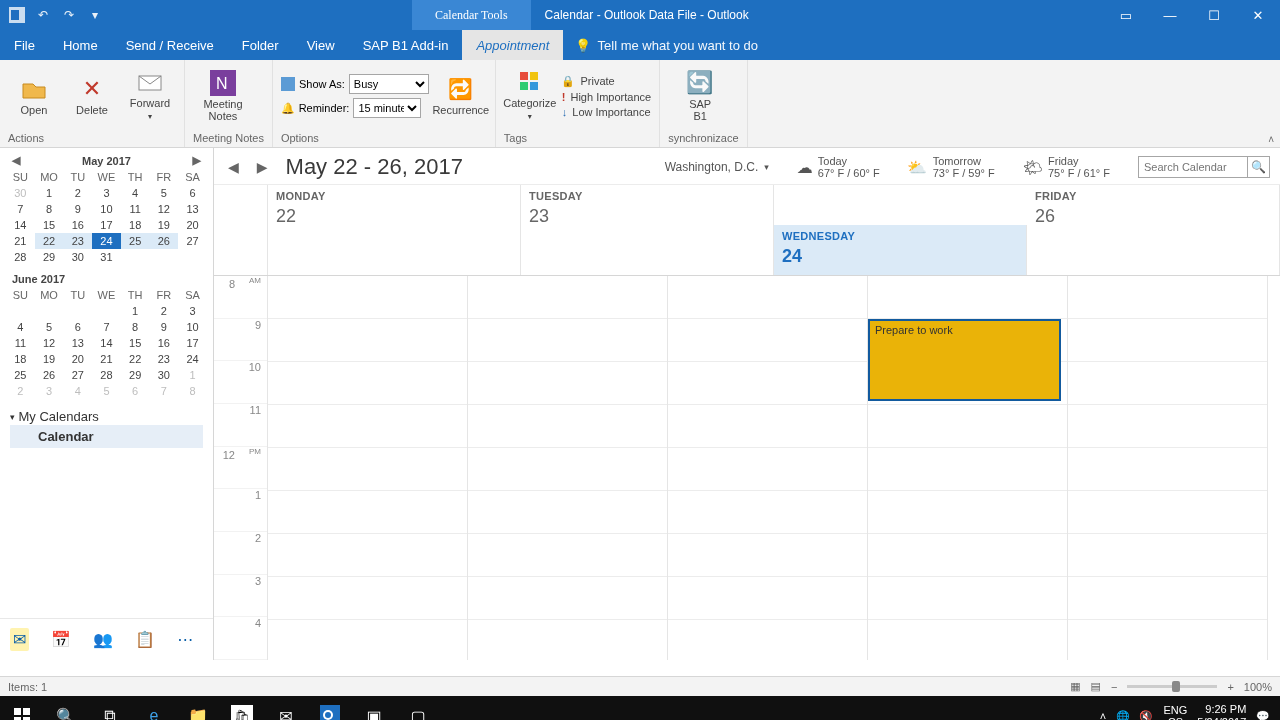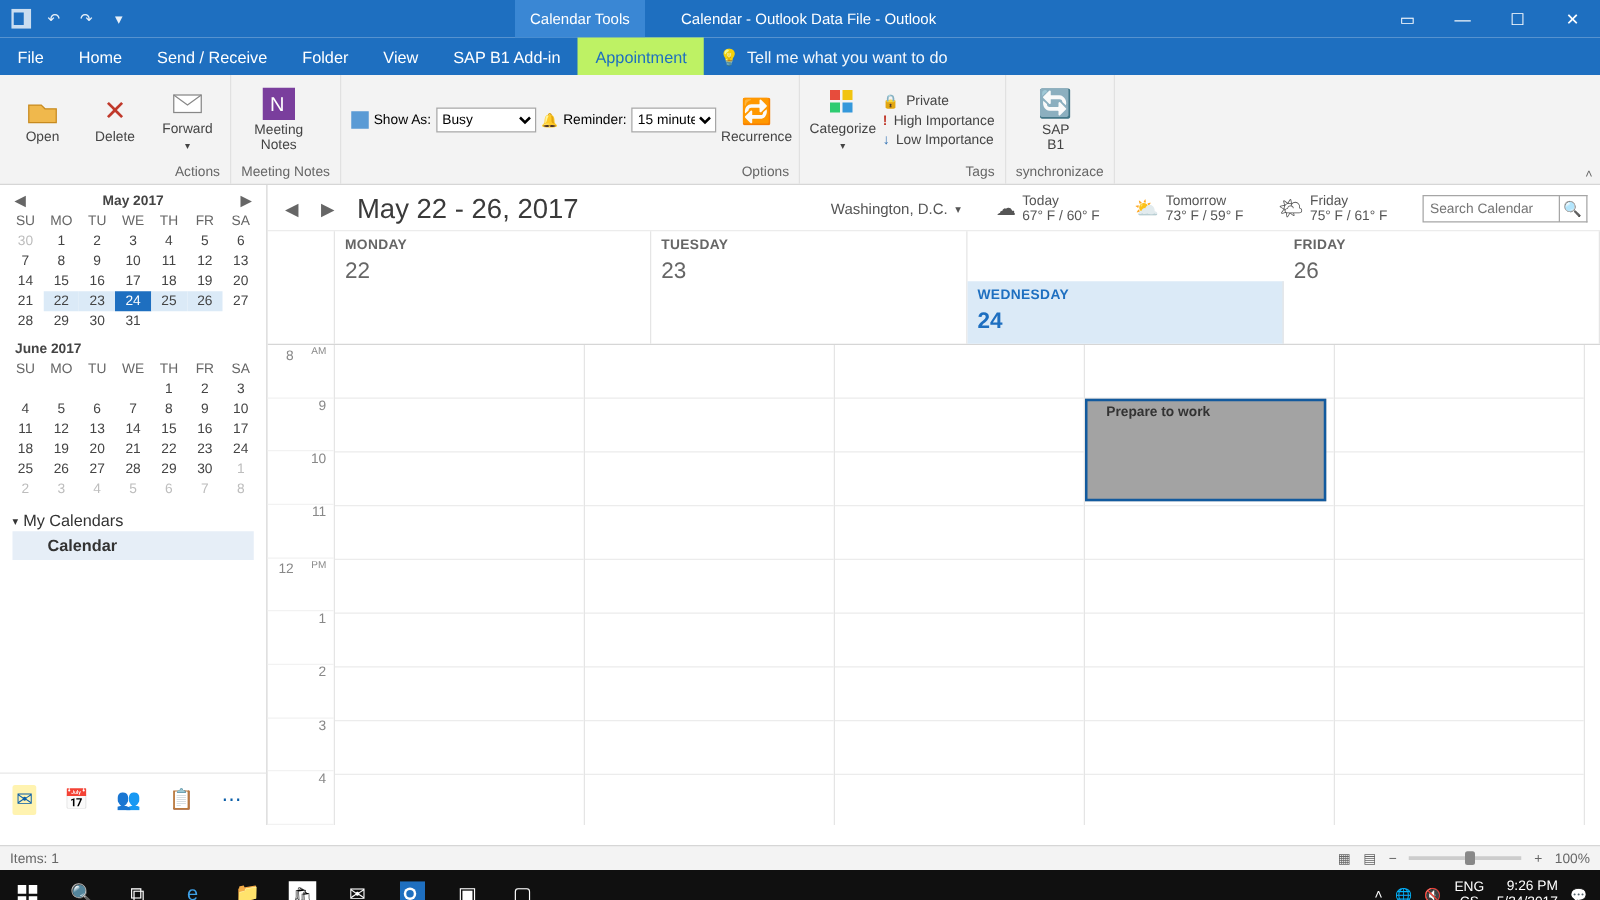--- a/index.html
+++ b/index.html
@@ -1,35 +1,35 @@
 <!DOCTYPE html>
 <html><head>
 <meta charset="utf-8">
 <style>
   * { margin:0; padding:0; box-sizing:border-box; font-family:"Segoe UI",Arial,sans-serif; }
   body { width:1280px; height:720px; overflow:hidden; background:#fff; font-size:12px; position:relative; }
   .titlebar { height:30px; background:#1e6fc0; display:flex; align-items:center; color:#fff; font-size:12px; }
   .titlebar .qat { display:flex; align-items:center; gap:8px; padding:0 8px; }
   .titlebar .qat .qicon { width:18px; height:18px; display:flex; align-items:center; justify-content:center; opacity:.9;}
-  .titlebar .ctx { background:#3a87d4; height:100%; display:flex; align-items:center; padding:0 12px; margin-left:300px;}
-  .titlebar .ttl { margin-left:29px; }
+  .titlebar .ctx { background:#3a87d4; height:100%; display:flex; align-items:center; padding:0 23px; margin-left:300px;font-family:Liberation Serif, serif;}
+  .titlebar .ttl { margin-left:14px; }
   .titlebar .wbtns { margin-left:auto; display:flex; }
   .titlebar .wbtn { width:44px; height:30px; display:flex; align-items:center; justify-content:center; font-size:13px;}
   .tabbar { height:30px; background:#1e6fc0; display:flex; align-items:stretch; color:#fff; font-size:13px;}
   .tab { padding:0 14px; display:flex; align-items:center; cursor:pointer;}
-  .tab.active { background:#bef264; color:#1e6fc0; }
+  .tab.active { background:#e5e5e5; color:#1e6fc0;font-style:italic; }
   .tell { display:flex; align-items:center; gap:6px; padding:0 12px; opacity:.95;}
   .ribbon { height:88px; background:#f3f3f3; border-bottom:1px solid #d6d6d6; display:flex; align-items:stretch; font-size:11px; position:relative;}
   .rgroup { border-right:1px solid #e1e1e1; display:flex; flex-direction:column; padding:2px 8px 0 8px;}
   .rgroup .body { flex:1; display:flex; align-items:center; gap:6px;}
-  .rgroup .glabel { font-size:11px; color:#666; text-align:right; padding:2px 0 3px;}
+  .rgroup .glabel { font-size:11px; color:#666; text-align:left; padding:2px 0 3px;}
   .bigbtn { display:flex; flex-direction:column; align-items:center; justify-content:center; width:52px; gap:2px; color:#444; cursor:pointer;}
   .bigbtn .ic { width:30px; height:26px; display:flex; align-items:center; justify-content:center;}
   .bigbtn span { font-size:11px; text-align:center; line-height:12px;}
-  .optrows { display:flex; gap:4px;}
+  .optrows { display:flex; flex-direction:column; gap:4px;}
   .optrow { display:flex; align-items:center; gap:4px;}
   .optrow select { font-size:11px; height:20px; border:1px solid #a6a6a6; background:#fff;}
   .taglist { display:flex; flex-direction:column; gap:3px; font-size:11px; color:#444;}
   .taglist div { display:flex; align-items:center; gap:5px; cursor:pointer;}
   .ribbon-collapse { position:absolute; right:6px; bottom:2px; font-size:10px; color:#666; cursor:pointer;}
 
   .main { display:flex; height:calc(720px - 30px - 30px - 88px - 20px - 40px); }
   
   .nav { width:214px; border-right:1px solid #d6d6d6; display:flex; flex-direction:column; background:#fff; position:relative;}
   .minical { padding:4px 6px 2px 6px; }
@@ -69,21 +69,21 @@
   .daycolh.today .dname { color:#1e6fc0; font-weight:600;}
   .daycolh.today .dnum { color:#1e6fc0; font-weight:600;}
 
   .grid { flex:1; display:flex; overflow:hidden; position:relative;}
   .grid .timecol { display:flex; flex-direction:column;}
   .hourlbl { height:43px; text-align:right; padding-right:6px; font-size:11px; color:#888; border-bottom:1px solid #f2f2f2;}
   .hourlbl sup{ font-size:8px; margin-left:14px;}
   .daycol { flex:1; border-right:1px solid #e5e5e5; position:relative; }
   .slot { height:43px; border-bottom:1px solid #ececec;}
   .slot:nth-child(odd){ }
-  .appt { position:absolute; background:#a3a3a3; border:2px solid #125a9e; font-size:11px; font-weight:700; padding:3px 15px; color:#333; cursor:pointer;}
+  .appt { position:absolute; background:#eab308; border:2px solid #125a9e; font-size:11px; font-weight:400; padding:3px 5px; color:#333; cursor:pointer;}
   .vscroll { width:12px; }
 
   .statusbar { height:20px; background:#f3f3f3; border-top:1px solid #d6d6d6; display:flex; align-items:center; font-size:11px; color:#666; padding:0 8px;margin-top:16px;}
   .statusbar .right { margin-left:auto; display:flex; align-items:center; gap:10px;}
   .zoomtrack { width:90px; height:3px; background:#ccc; position:relative; }
   .zoomtrack .thumb { position:absolute; top:-4px; left:45px; width:8px; height:11px; background:#888; border-radius:2px;}
 
   .taskbar { height:40px; background:#101010; display:flex; align-items:center; color:#fff; font-size:12px;}
   .taskbar .tb { width:44px; height:40px; display:flex; align-items:center; justify-content:center; cursor:pointer; font-size:16px;}
   .taskbar .tb.active { border-bottom:2px solid #76b9ed;}

